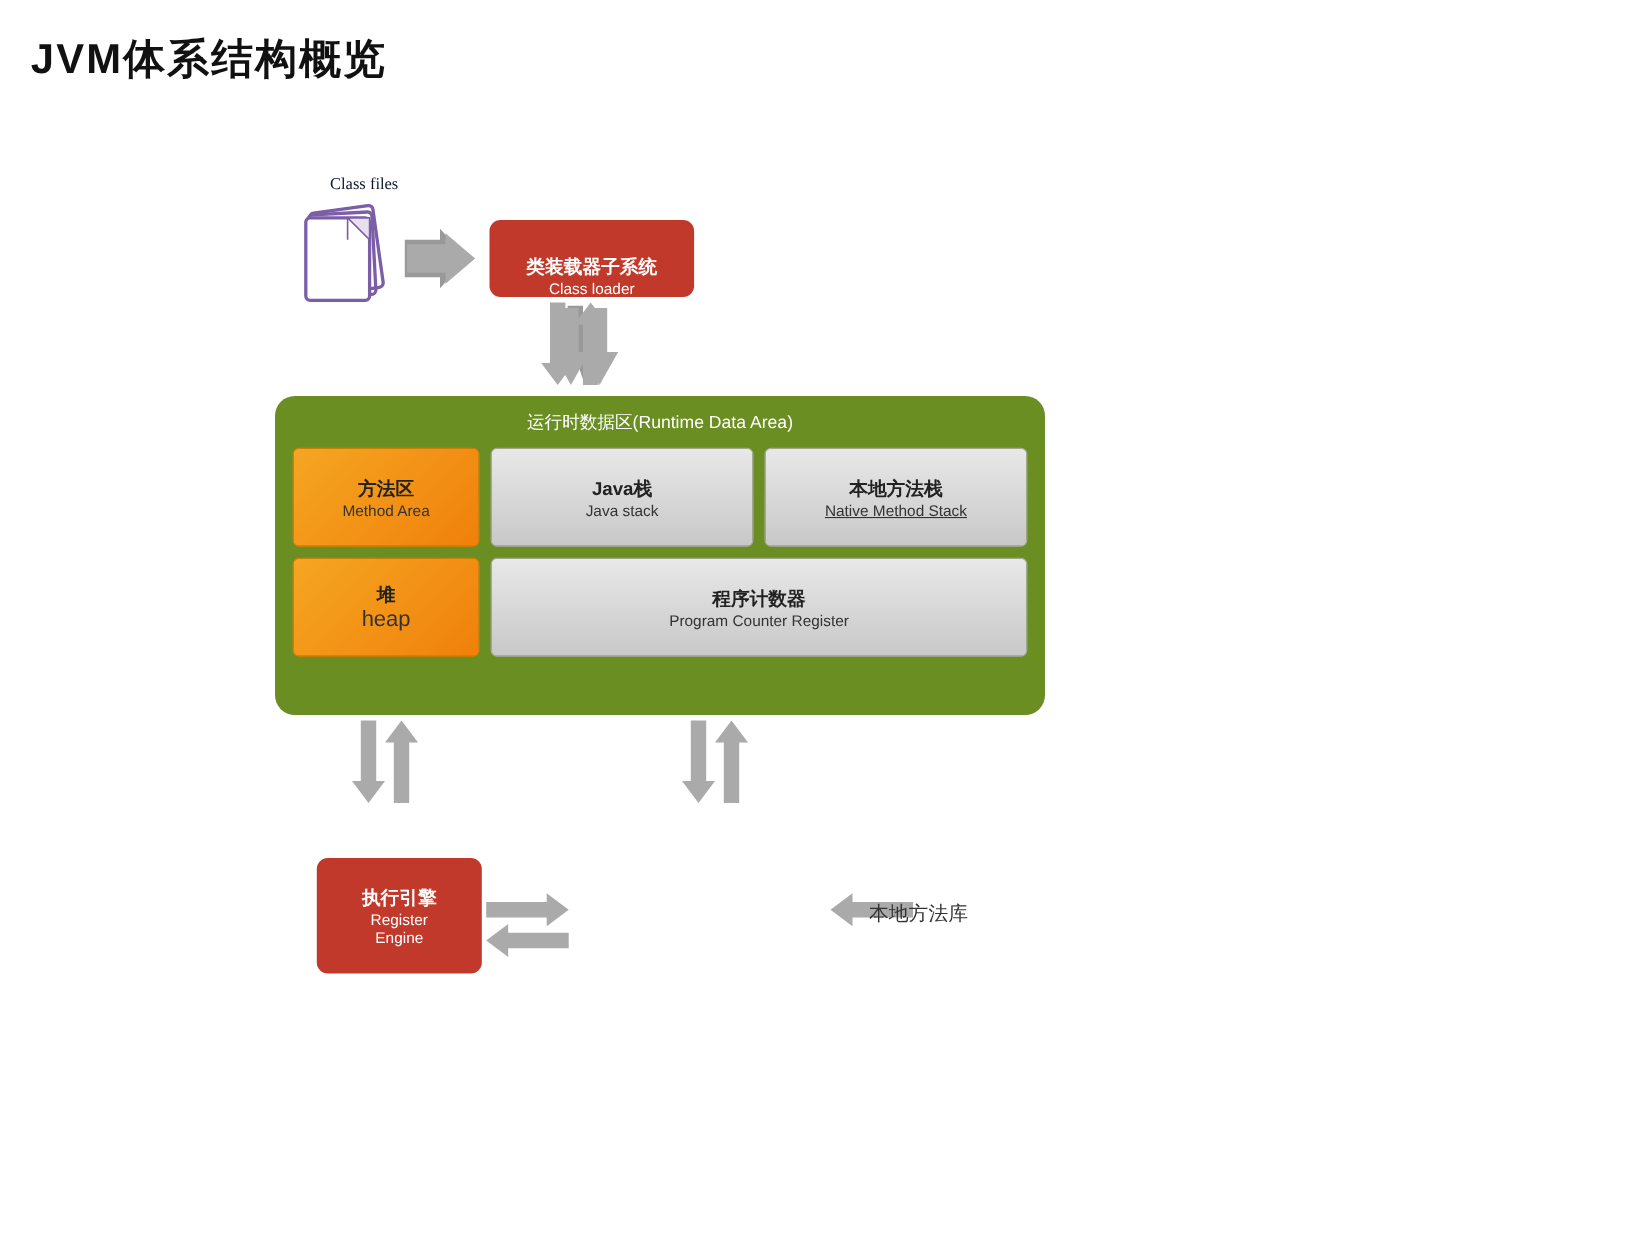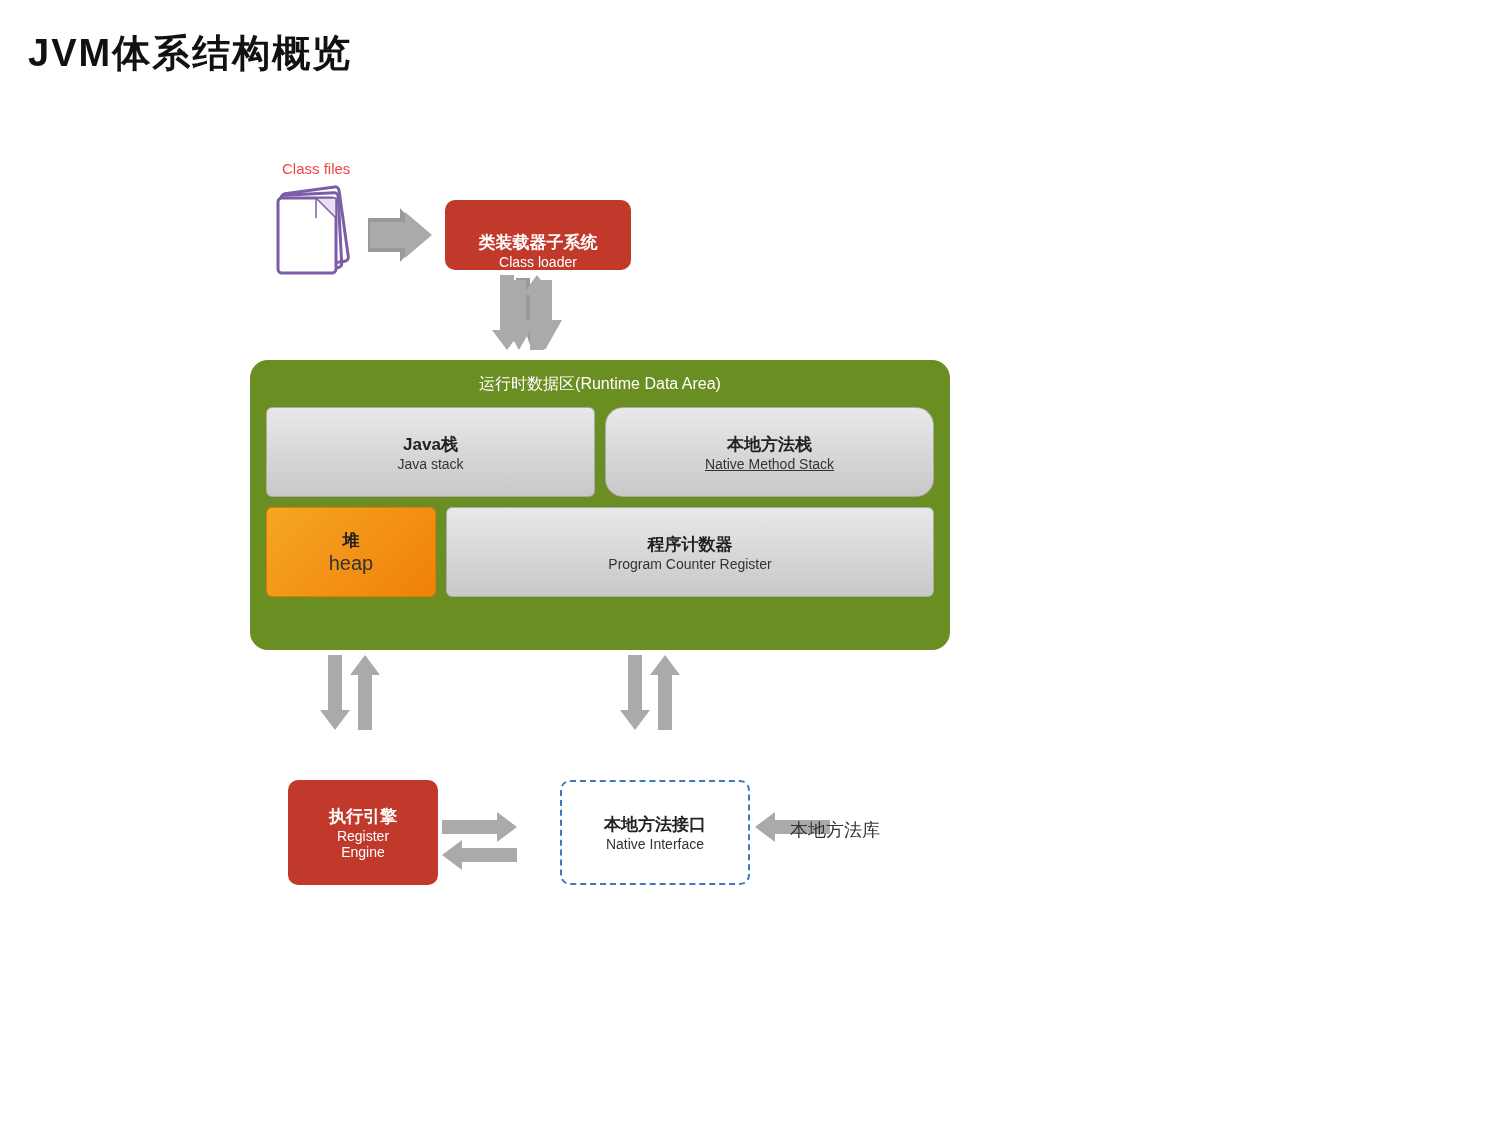--- a/index.html
+++ b/index.html
@@ -28,23 +28,24 @@
       top: 100px;
       left: 200px;
       width: 900px;
       height: 850px;
     }
 
     
     .class-files-label {
       position: absolute;
       top: 60px;
-      left: 82px;
+      left: 100px;
       font-size: 15px;
-      color: #ef4444;
+      color: #0f172a;
+      font-family: Liberation Serif, serif;
     }
 
     
     .file-icon {
       position: absolute;
       top: 82px;
       left: 68px;
       width: 90px;
       height: 110px;
     }
@@ -131,21 +132,21 @@
     }
     .java-stack-box .cn { font-size: 17px; font-weight: bold; color: #222; }
     .java-stack-box .en { font-size: 14px; color: #333; }
 
     
     .native-stack-box {
       flex: 1;
       height: 90px;
       background: linear-gradient(180deg, #e8e8e8 0%, #c8c8c8 100%);
       border: 1.5px solid #aaa;
-      border-radius: 18px;
+      border-radius: 6px;
       display: flex;
       flex-direction: column;
       align-items: center;
       justify-content: center;
     }
     .native-stack-box .cn { font-size: 17px; font-weight: bold; color: #222; }
     .native-stack-box .en { font-size: 14px; color: #333; text-decoration: underline; }
 
     
     .heap-box {
@@ -320,20 +321,24 @@
 
   <div class="class-loader-box">
     <span class="line1">类装载器子系统</span>
     <span class="line2">Class loader</span>
   </div>
 
   <div class="runtime-area">
     <div class="runtime-area-title">运行时数据区(Runtime Data Area)</div>
     <div class="runtime-inner">
       <div class="runtime-row">
+        <div class="method-area-box">
+          <span class="cn">方法区</span>
+          <span class="en">Method Area</span>
+        </div>
         <div class="java-stack-box">
           <span class="cn">Java栈</span>
           <span class="en">Java stack</span>
         </div>
         <div class="native-stack-box">
           <span class="cn">本地方法栈</span>
           <span class="en">Native Method Stack</span>
         </div>
       </div>
       <div class="runtime-row">
@@ -348,19 +353,15 @@
       </div>
     </div>
   </div>
 
   <div class="exec-engine-box">
     <span class="cn">执行引擎</span>
     <span class="en">Register</span>
     <span class="en">Engine</span>
   </div>
 
-  <div class="native-interface-box">
-    <span class="cn">本地方法接口</span>
-    <span class="en">Native Interface</span>
-  </div>
 
   <div class="native-lib-label">本地方法库</div>
 </div>
 
 </body></html>

